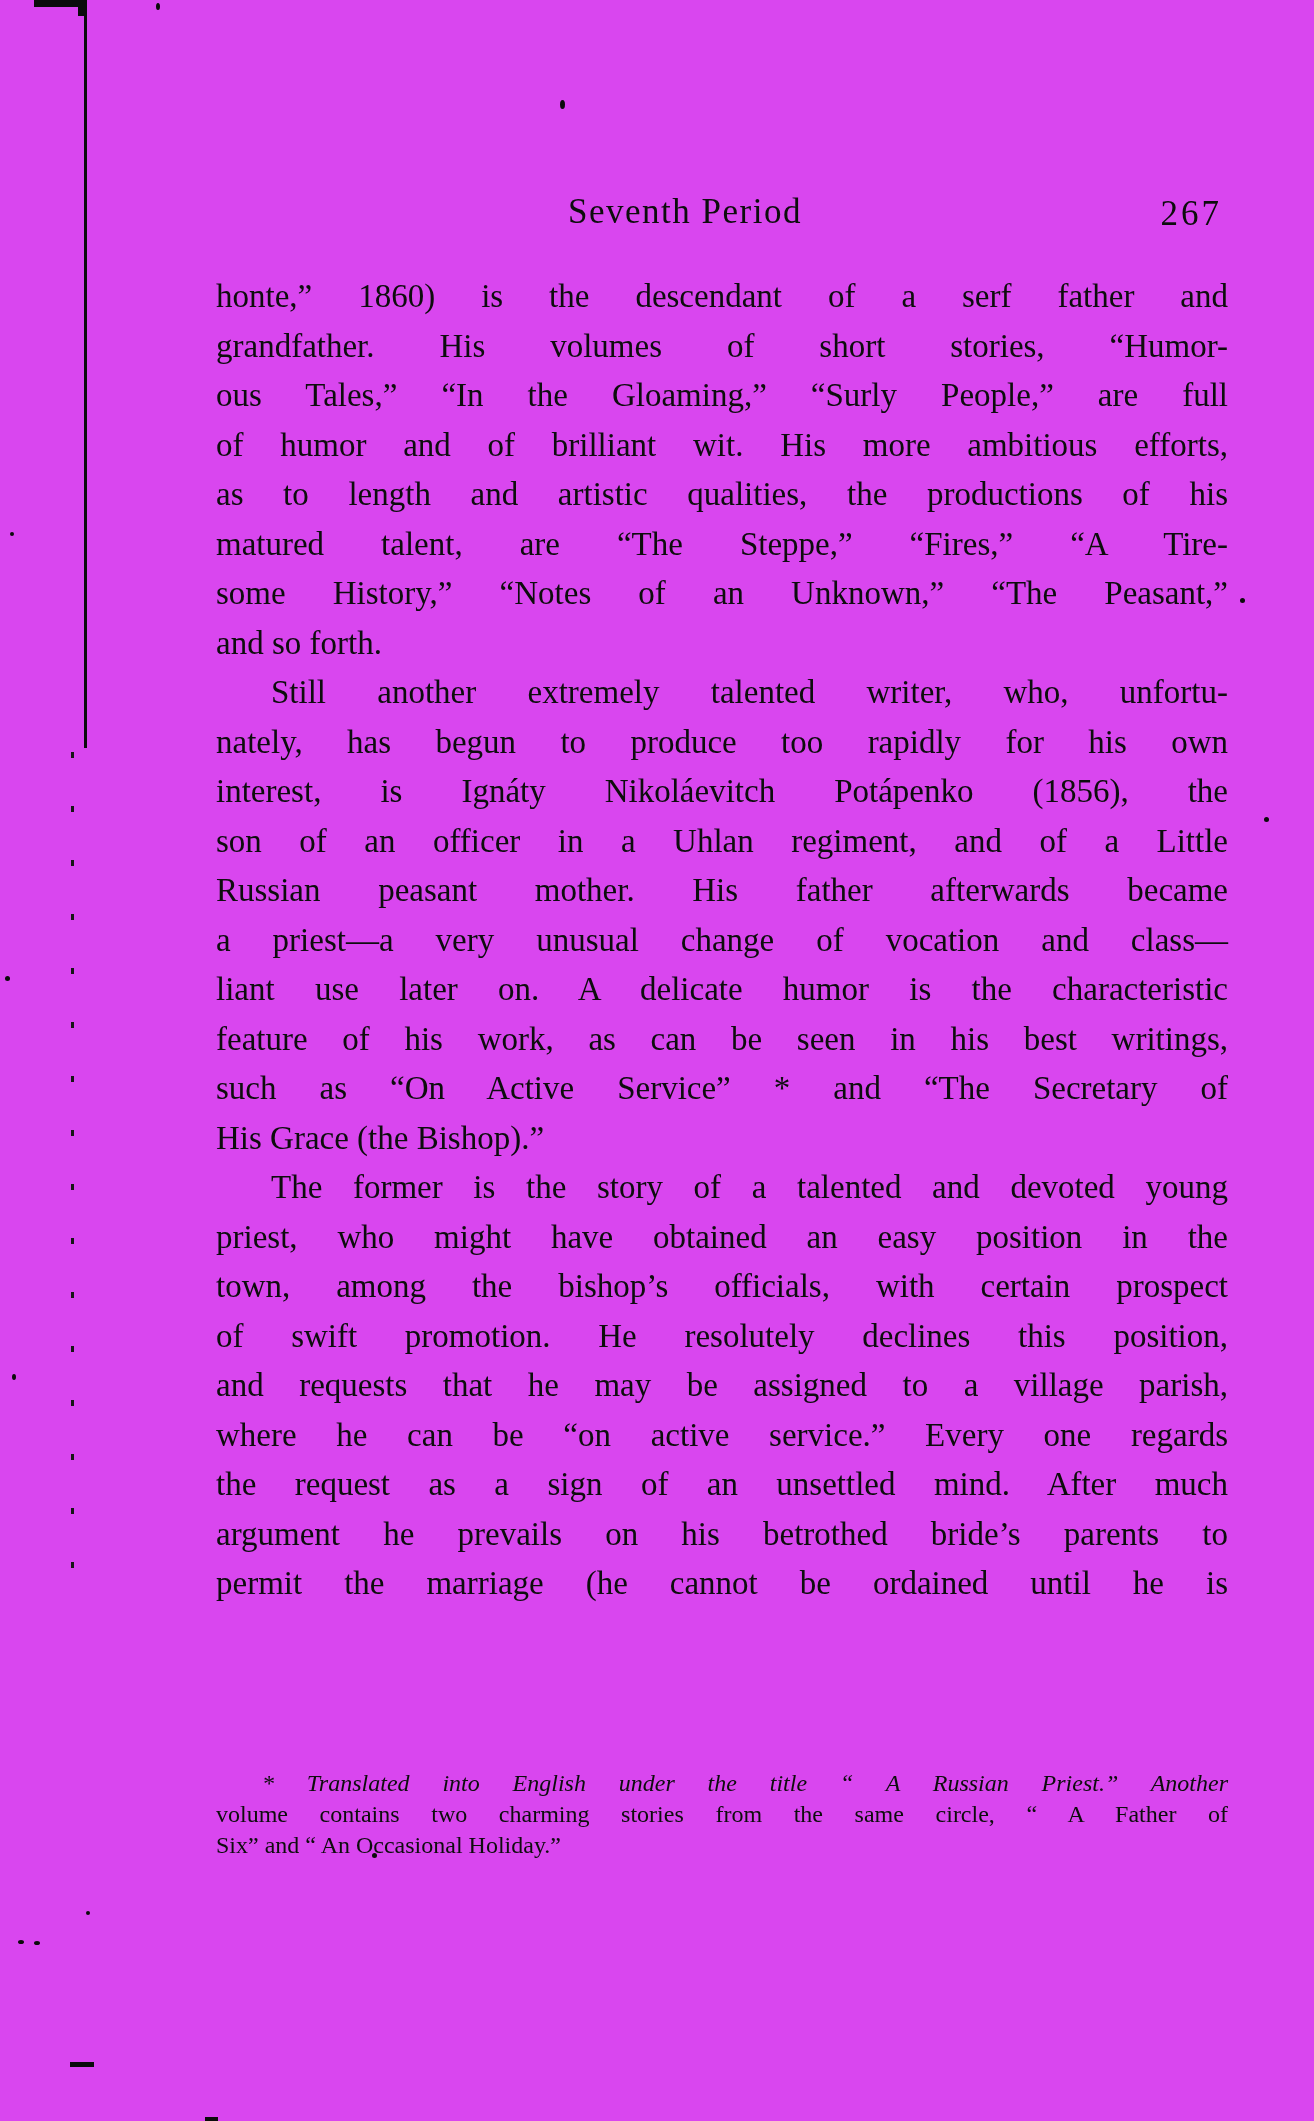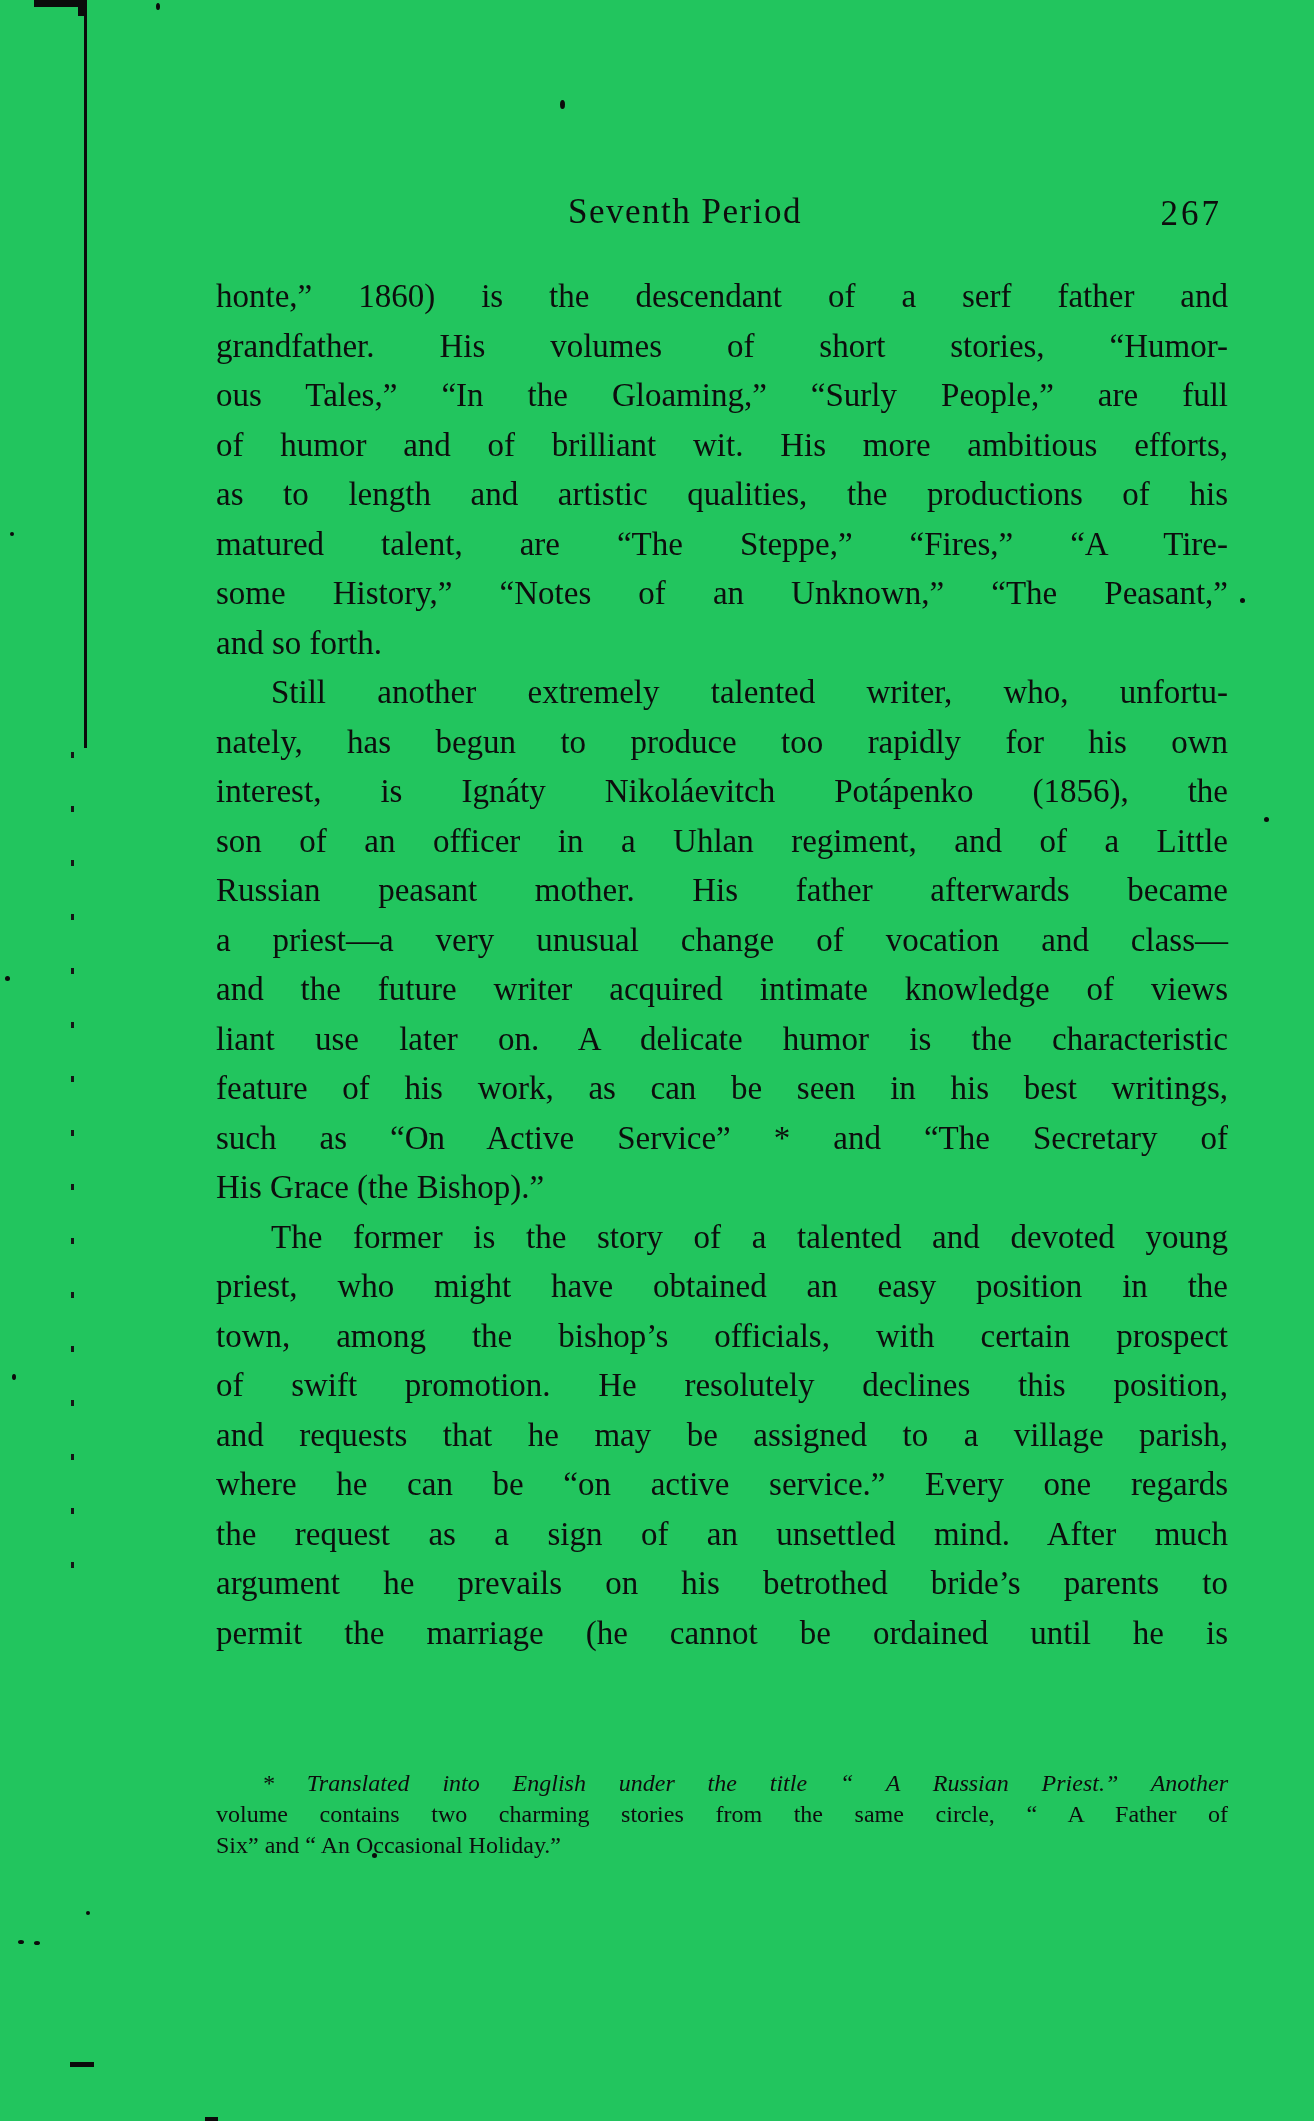--- a/index.html
+++ b/index.html
@@ -1,20 +1,20 @@
 <!DOCTYPE html>
 <html><head>
 <meta charset="utf-8">
 <style>
   html, body { margin: 0; padding: 0; background: #ffffff; }
   .page {
     position: relative;
     width: 1314px;
     height: 2121px;
-    background: #22c55e;
+    background: #d946ef;
     overflow: hidden;
     font-family: "Liberation Serif", "DejaVu Serif", serif;
     color: #0d0d0d;
   }
 
   
   .running-head {
     position: absolute;
     top: 192px; left: 216px;
     width: 1012px; height: 52px;
@@ -102,21 +102,20 @@
       <div class="line">some History,” “Notes of an Unknown,” “The Peasant,”</div>
       <div class="line flush">and so forth.</div>
     </div>
     <div class="para">
       <div class="line indent">Still another extremely talented writer, who, unfortu-</div>
       <div class="line">nately, has begun to produce too rapidly for his own</div>
       <div class="line">interest, is Ignáty Nikoláevitch Potápenko (1856), the</div>
       <div class="line">son of an officer in a Uhlan regiment, and of a Little</div>
       <div class="line">Russian peasant mother. His father afterwards became</div>
       <div class="line">a priest—a very unusual change of vocation and class—</div>
-      <div class="line">and the future writer acquired intimate knowledge of views</div>
       <div class="line">liant use later on. A delicate humor is the characteristic</div>
       <div class="line">feature of his work, as can be seen in his best writings,</div>
       <div class="line">such as “On Active Service” * and “The Secretary of</div>
       <div class="line flush">His Grace (the Bishop).”</div>
     </div>
     <div class="para">
       <div class="line indent">The former is the story of a talented and devoted young</div>
       <div class="line">priest, who might have obtained an easy position in the</div>
       <div class="line">town, among the bishop’s officials, with certain prospect</div>
       <div class="line">of swift promotion. He resolutely declines this position,</div>

